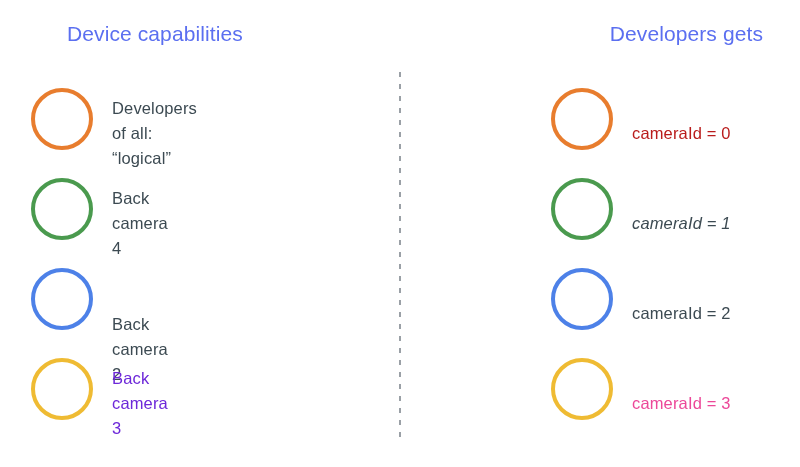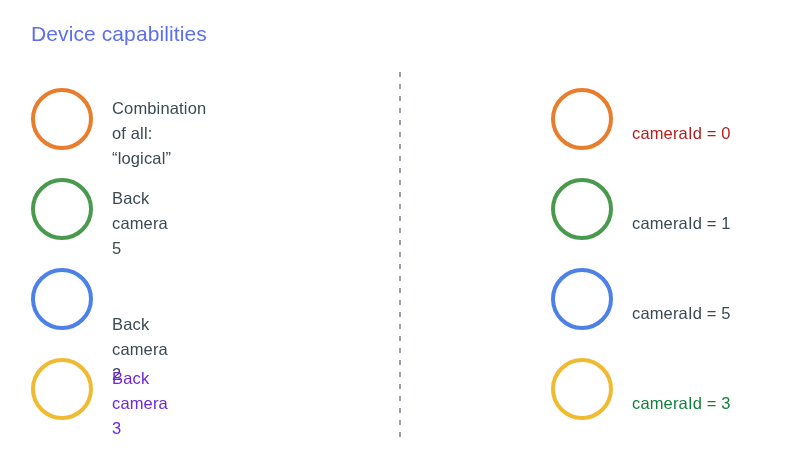--- a/index.html
+++ b/index.html
@@ -24,20 +24,21 @@
 
   
   .heading {
     position: absolute;
     font-size: 21px;
     font-weight: 400;
     letter-spacing: 0.1px;
     color: #5b6ff0;
     white-space: nowrap;
     line-height: 1;
+    margin-left: 36px;
   }
   .heading-left  { left: 31px;  top: 23px; }
   .heading-right { right: 37px; top: 23px; text-align: right; }
 
   
   .divider {
     position: absolute;
     left: 399px;
     top: 72px;
     width: 2px;
@@ -84,59 +85,60 @@
   .column-left  .row-label { left: 81px; }
   .column-right .row-label { left: 81px; white-space: nowrap; }
 </style>
 </head>
 <body style="background: rgb(255, 255, 255);">
 
 <div class="canvas">
 
   <div class="heading heading-left" style="color: rgb(91, 111, 240);">Device capabilities</div>
 
+  <div class="heading heading-right" style="color: rgb(91, 111, 240);">Developers gets</div>
 
   <div class="divider">
     <svg width="2" height="366" viewBox="0 0 2 366" aria-hidden="true">
       <line x1="1" y1="0" x2="1" y2="366" stroke="#9aa0a6" stroke-width="2" stroke-dasharray="5 7" stroke-linecap="butt"></line>
     </svg>
   </div>
 
   <div class="column column-left">
     <div class="row">
       <span class="circle" style="border-color: rgb(232, 125, 46);"></span>
-      <span class="row-label" style="color: rgb(60, 74, 82);">Combination
+      <span class="row-label" style="color: rgb(60, 74, 82);">Developers
 of all: “logical”</span>
     </div>
     <div class="row">
       <span class="circle" style="border-color: rgb(74, 154, 78);"></span>
-      <span class="row-label" style="color: rgb(60, 74, 82);">Back camera 5</span>
+      <span class="row-label" style="color: rgb(60, 74, 82);">Back camera 4</span>
     </div>
     <div class="row">
       <span class="circle" style="border-color: rgb(77, 129, 232);"></span>
       <span class="row-label" style="color: rgb(60, 74, 82); margin-top: 36px;">Back camera 2</span>
     </div>
     <div class="row">
       <span class="circle" style="border-color: rgb(239, 187, 51);"></span>
       <span class="row-label" style="color: #6d28d9;">Back camera 3</span>
     </div>
   </div>
 
   <div class="column column-right">
     <div class="row">
       <span class="circle" style="border-color: rgb(232, 125, 46);"></span>
       <span class="row-label" style="color: #b91c1c;">cameraId = 0</span>
     </div>
     <div class="row">
       <span class="circle" style="border-color: rgb(74, 154, 78);"></span>
-      <span class="row-label" style="color: rgb(60, 74, 82);">cameraId = 1</span>
+      <span class="row-label" style="color: rgb(60, 74, 82); font-style: italic;">cameraId = 1</span>
     </div>
     <div class="row">
       <span class="circle" style="border-color: rgb(77, 129, 232);"></span>
-      <span class="row-label" style="color: rgb(60, 74, 82);">cameraId = 5</span>
+      <span class="row-label" style="color: rgb(60, 74, 82);">cameraId = 2</span>
     </div>
     <div class="row">
       <span class="circle" style="border-color: rgb(239, 187, 51);"></span>
-      <span class="row-label" style="color: #15803d;">cameraId = 3</span>
+      <span class="row-label" style="color: #ec4899;">cameraId = 3</span>
     </div>
   </div>
 
 </div>
 
 </body></html>

